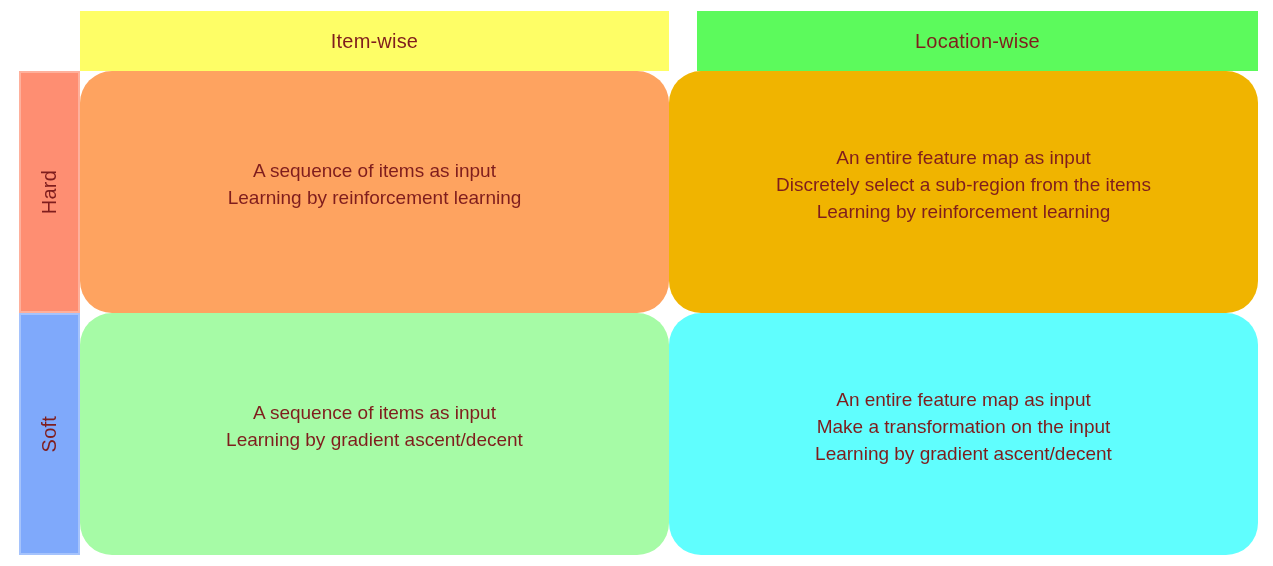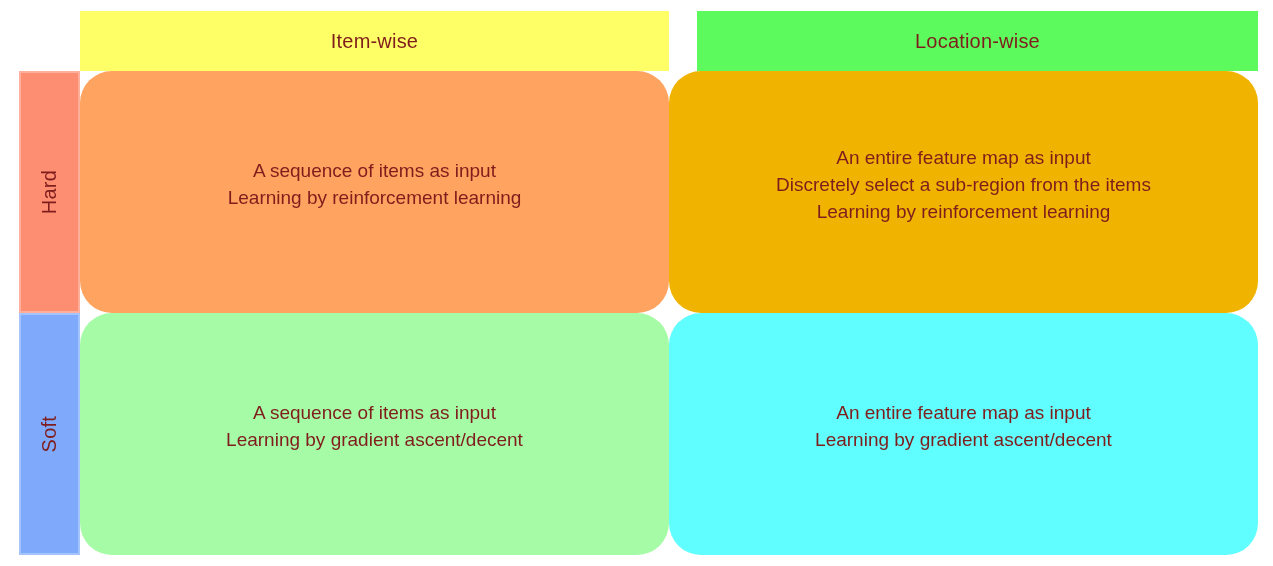--- a/index.html
+++ b/index.html
@@ -99,18 +99,19 @@
     <div class="cell" style="background: rgb(166, 251, 166);">
       <div class="lines">
         <div>A sequence of items as input</div>
         <div>Learning by gradient ascent/decent</div>
       </div>
     </div>
 
     <div class="cell" style="background: rgb(96, 254, 254);">
       <div class="lines">
         <div>An entire feature map as input</div>
+        <div>Make a transformation on the input</div>
         <div>Learning by gradient ascent/decent</div>
       </div>
     </div>
 
   </div>
 </div>
 
 </body></html>

